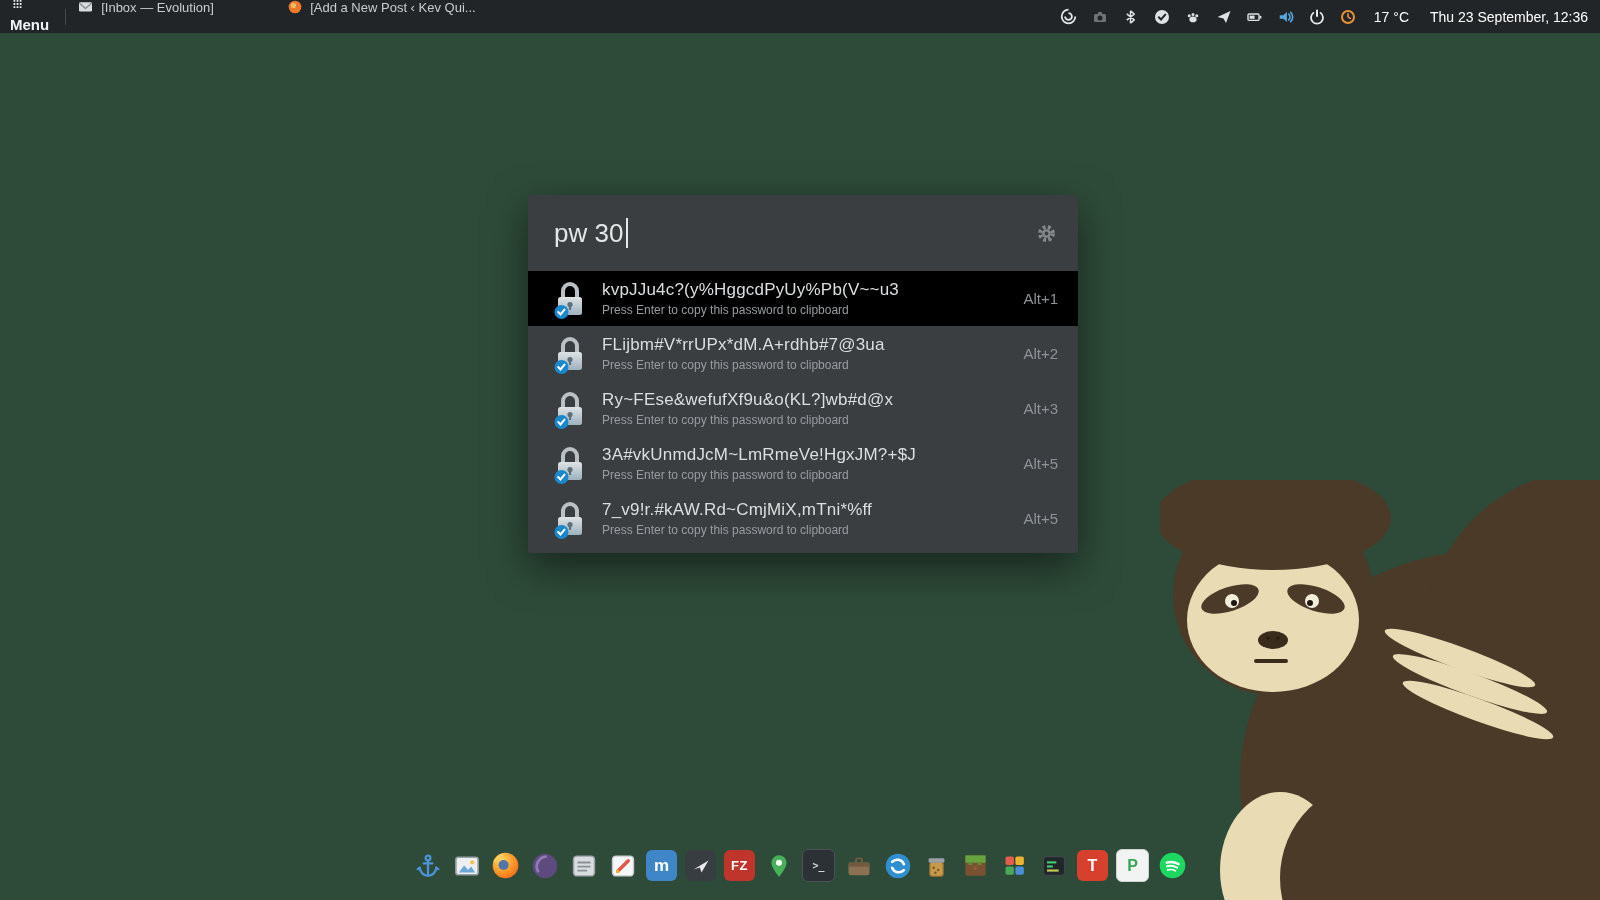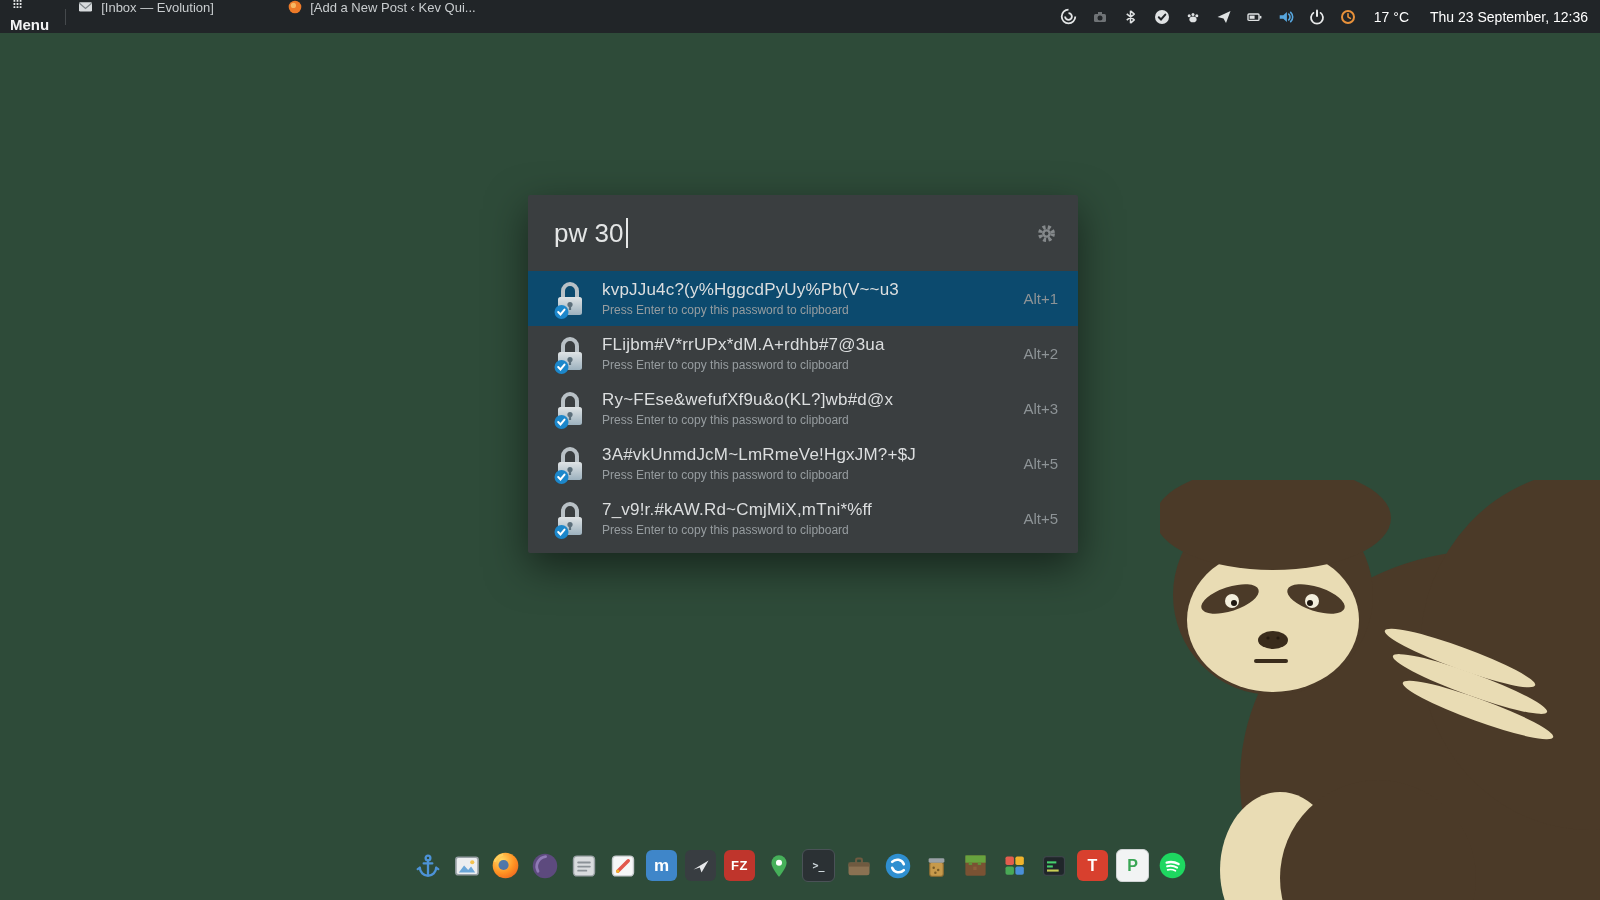--- a/index.html
+++ b/index.html
@@ -34,21 +34,21 @@
     box-shadow:0 14px 40px rgba(0,0,0,.5);
     padding-bottom:7px;
     margin-left:20px;
   }
   .search-row{height:76px;display:flex;align-items:center;padding:0 22px 0 26px;}
   .query{font-size:26px;color:#e4e6e6;}
   .caret{display:inline-block;width:2px;height:30px;background:#e6e8e8;margin-left:3px;animation:blink 1.15s infinite;}
   @keyframes blink{0%,55%{opacity:1}56%,100%{opacity:0}}
   .gear{margin-left:auto;display:inline-flex;}
   .row{height:55px;display:flex;align-items:center;padding:0 20px 0 24px;gap:14px;}
-  .row.selected{background:#0c4a6e;}
+  .row.selected{background:#000000;text-decoration:underline;}
   .lockwrap{width:36px;height:42px;flex:0 0 auto;display:flex;align-items:center;}
   .texts{display:flex;flex-direction:column;gap:3px;min-width:0;}
   .pw{font-size:17px;color:#dcdedf;letter-spacing:.2px;white-space:nowrap;}
   .sub{font-size:12px;color:#979da0;}
   .shortcut{margin-left:auto;font-size:15px;color:#8d9396;flex:0 0 auto;}
   
   .dock{position:absolute;bottom:18px;left:50%;transform:translateX(-50%);display:flex;align-items:center;gap:8px;z-index:30;}
   .di{width:31px;height:31px;border-radius:6px;display:flex;align-items:center;justify-content:center;position:relative;}
   .di span{font-weight:700;}
   .di.mastodon{background:#3f86c9;}  .di.mastodon span{color:#fff;font-size:17px;line-height:1;}

